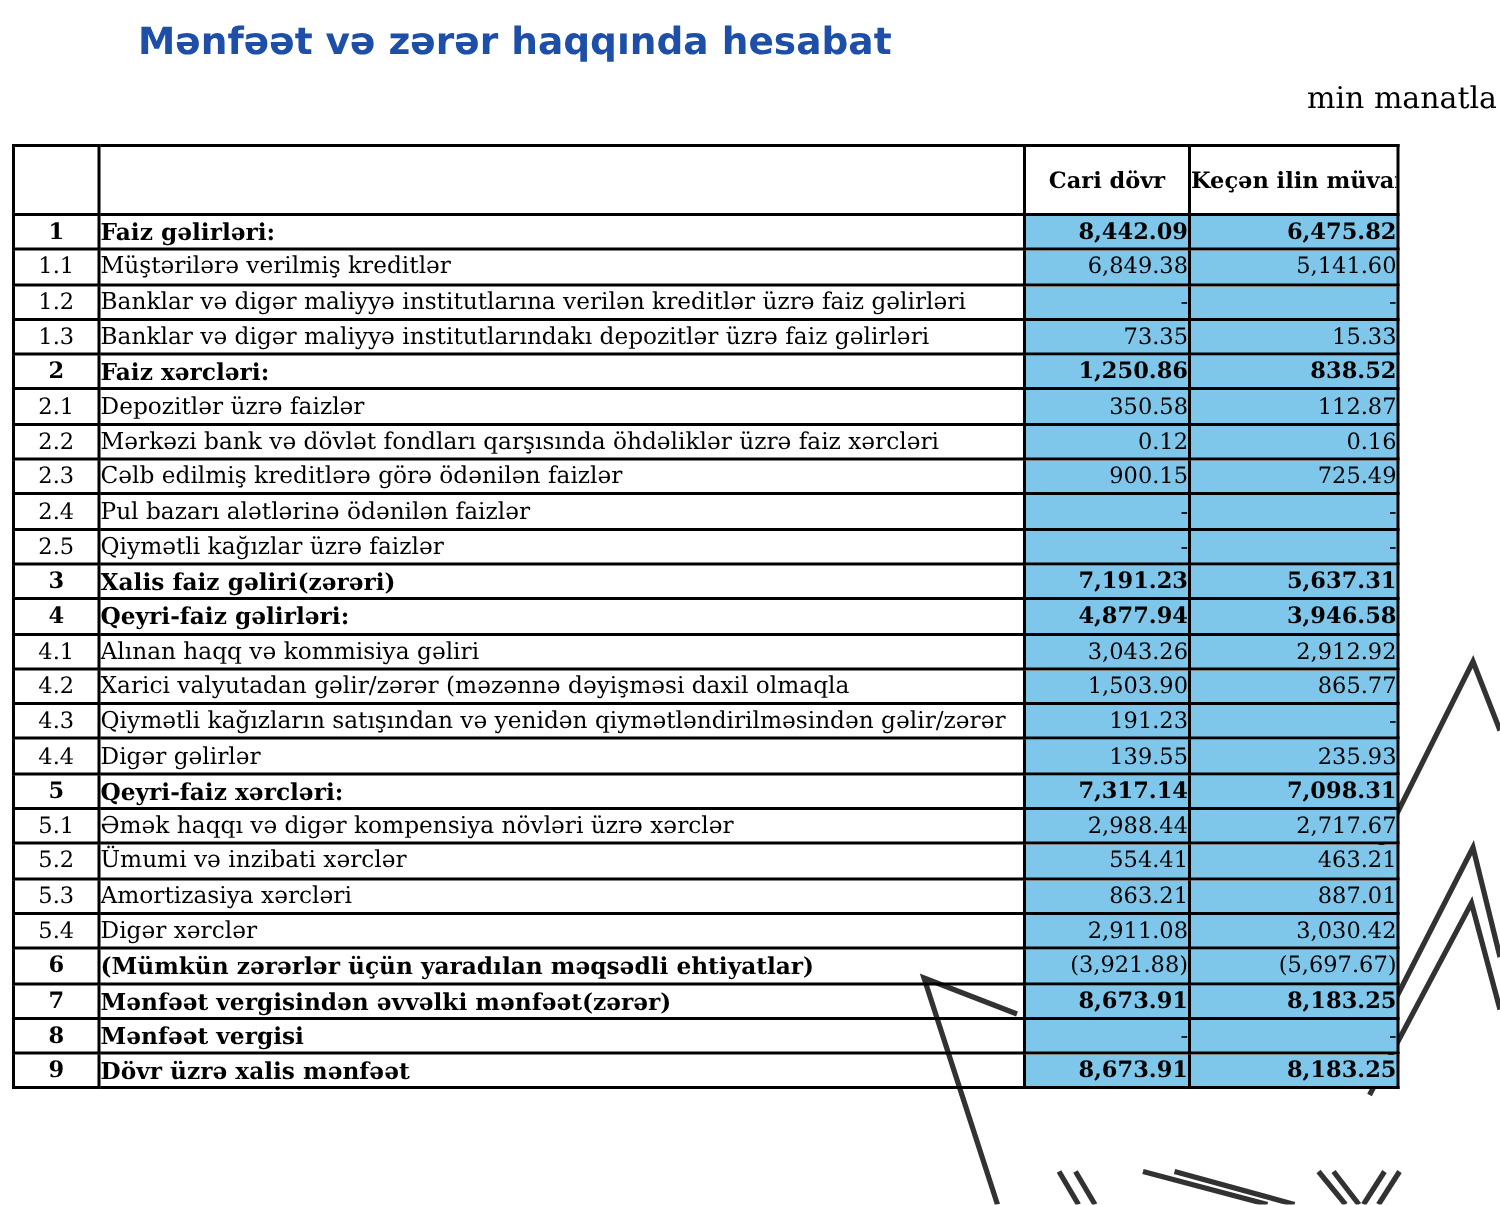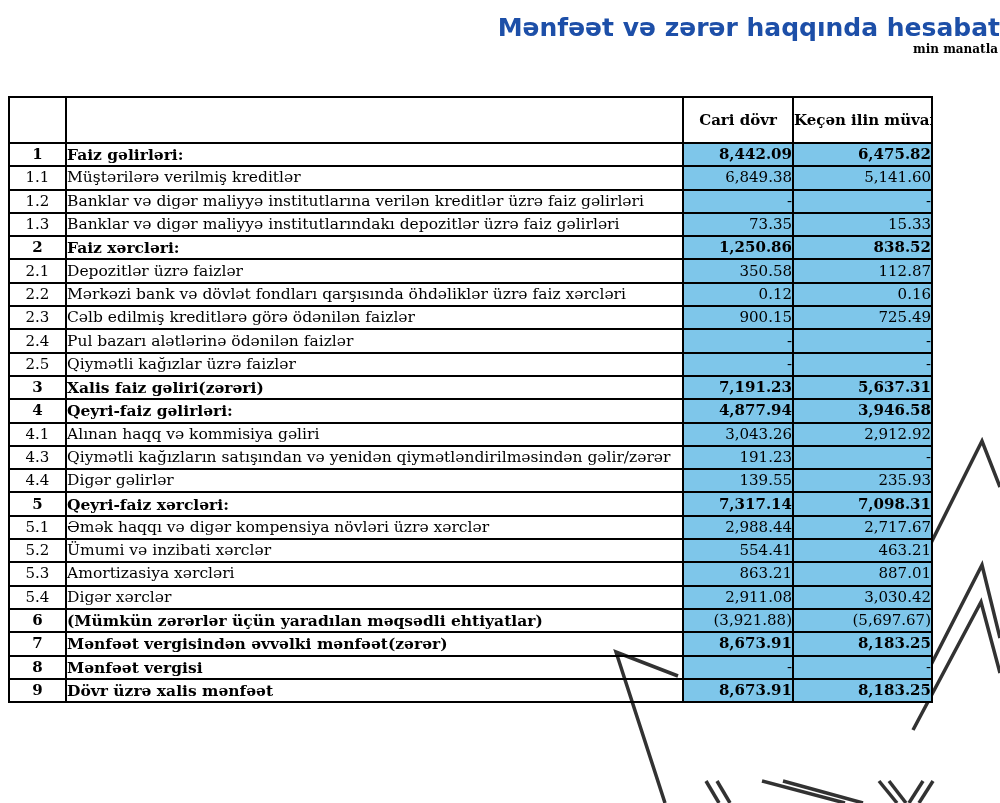--- a/index.html
+++ b/index.html
@@ -8,28 +8,28 @@
     --ink:#000;
   }
   html,body{margin:0;padding:0;}
   body{
     width:1000px;height:803px;position:relative;overflow:hidden;
     background:#ffffff;
     font-family:"DejaVu Serif", serif;color:var(--ink);
   }
   .page-title{
     position:absolute;top:13px;left:92px;right:0;
-    text-align:right;
+    text-align:left;
     font-family:"DejaVu Sans", sans-serif;
     font-weight:bold;font-size:25px;letter-spacing:0px;
     color:var(--accent);
   }
   .unit-note{
-    position:absolute;top:42px;right:2px;
-    font-weight:bold;font-size:12px;
+    position:absolute;top:53px;right:2px;
+    font-weight:normal;font-size:20px;
   }
   .decor-layer{
     position:absolute;left:0;top:0;width:1000px;height:803px;z-index:0;
   }
   table.report{
     position:absolute;left:8px;top:96px;width:923px;z-index:1;
     border-collapse:collapse;table-layout:fixed;
   }
   table.report th, table.report td{
     border:2px solid #000;
@@ -168,20 +168,26 @@
         <td class="val">4,877.94</td>
         <td class="val">3,946.58</td>
       </tr>
       <tr>
         <td class="num">4.1</td>
         <td class="label">Alınan haqq və kommisiya gəliri</td>
         <td class="val">3,043.26</td>
         <td class="val">2,912.92</td>
       </tr>
       <tr>
+        <td class="num">4.2</td>
+        <td class="label">Xarici valyutadan gəlir/zərər (məzənnə dəyişməsi daxil olmaqla</td>
+        <td class="val">1,503.90</td>
+        <td class="val">865.77</td>
+      </tr>
+      <tr>
         <td class="num">4.3</td>
         <td class="label">Qiymətli kağızların satışından və yenidən qiymətləndirilməsindən gəlir/zərər</td>
         <td class="val">191.23</td>
         <td class="val">-</td>
       </tr>
       <tr>
         <td class="num">4.4</td>
         <td class="label">Digər gəlirlər</td>
         <td class="val">139.55</td>
         <td class="val">235.93</td>

